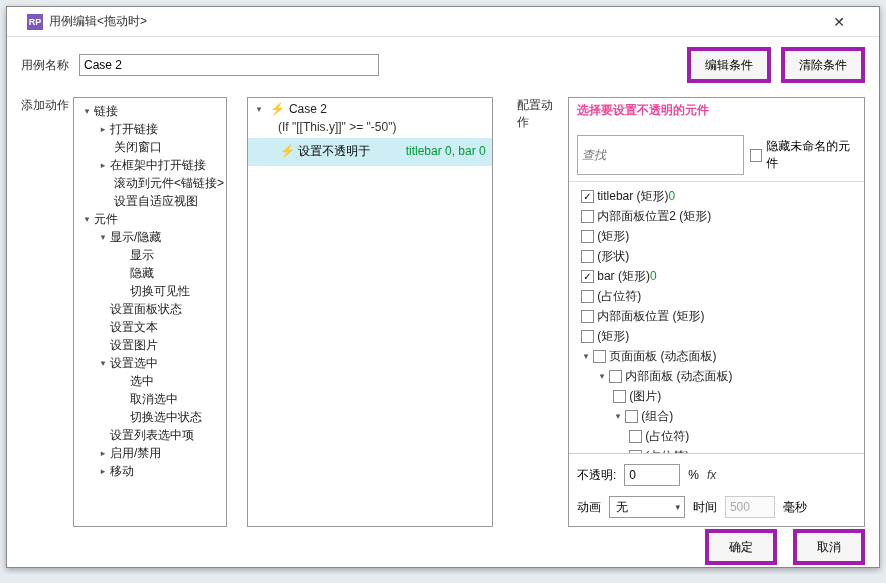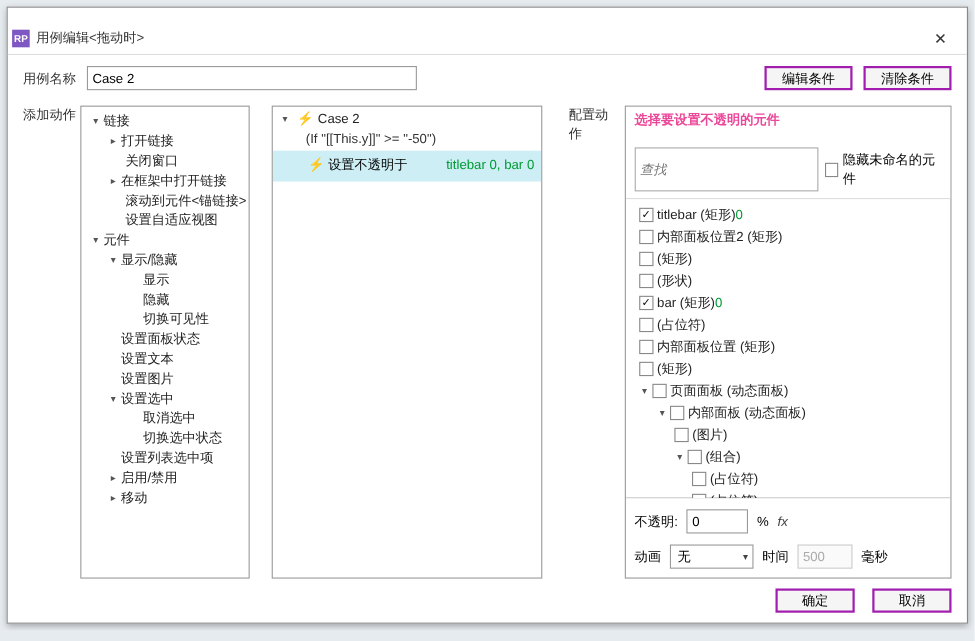--- a/index.html
+++ b/index.html
@@ -1,27 +1,27 @@
 <!DOCTYPE html>
 <html><head>
 <meta charset="utf-8">
 <style>
 * { box-sizing: border-box; margin: 0; padding: 0; font-family: "Microsoft YaHei", Arial, sans-serif; font-size: 12px; }
 body { background: #e6ebf0; padding: 6px; }
 .window { width: 874px; background: #fff; border: 1px solid #888; box-shadow: 0 2px 6px rgba(0,0,0,.3); }
-.titlebar { height: 30px; display: flex; align-items: center; border-bottom: 1px solid #ddd; padding: 0 4px; margin-top: 13px; }
+.titlebar { height: 30px; display: flex; align-items: center; border-bottom: 1px solid #ddd; padding: 0 20px; }
 .app-icon { width: 16px; height: 16px; background: #7e57c2; color: #fff; font-size: 9px; display: flex; align-items: center; justify-content: center; margin-right: 6px; font-weight: bold; }
 .win-title { flex: 1; color: #333; }
 .close-x { width: 40px; text-align: center; font-size: 14px; color: #333; cursor: pointer; }
 .content { padding: 10px 14px 0 14px; }
 .row1 { display: flex; align-items: center; margin-bottom: 14px; gap: 10px; }
 .lbl { color: #333; }
 .name-input { width: 300px; height: 22px; border: 1px solid #999; padding: 0 4px; }
 .spacer { flex: 1; }
-.btn { height: 22px; padding: 0 14px; background: #f5f5f5; border: 2px solid #a21caf; cursor: pointer; }
+.btn { height: 36px; padding: 0 14px; background: #f5f5f5; border: 4px solid #a21caf; cursor: pointer; }
 .sections { display: flex; gap: 0; }
 .section { display: flex; flex-direction: row; }
 .sec1 { width: 226px; }
 .sec2 { width: 270px; }
 .sec3 { flex: 1; }
 .sec-title { color: #333; padding: 0 4px 6px 0; }
 .panel { border: 1px solid #999; height: 430px; background: #fff; overflow-y: scroll; position: relative; }
 .sec1 .panel, .sec2 .panel { margin-right: 10px; }
 .tree { padding: 4px 2px; }
 .tree-row { display: flex; align-items: center; height: 18px; padding-left: 6px; white-space: nowrap; color: #222; }
@@ -134,20 +134,23 @@
                 <span>设置文本</span>
               </div>
             <div class="tree-row indent-2b">
                 <span>设置图片</span>
               </div>
             <div class="tree-row indent-1">
                 <span class="arrow">▾</span>
                 <span>设置选中</span>
               </div>
             <div class="tree-row indent-3">
+                <span>选中</span>
+              </div>
+            <div class="tree-row indent-3">
                 <span>取消选中</span>
               </div>
             <div class="tree-row indent-3">
                 <span>切换选中状态</span>
               </div>
             <div class="tree-row indent-2b">
                 <span>设置列表选中项</span>
               </div>
             <div class="tree-row indent-1">
                 <span class="arrow">▸</span>

